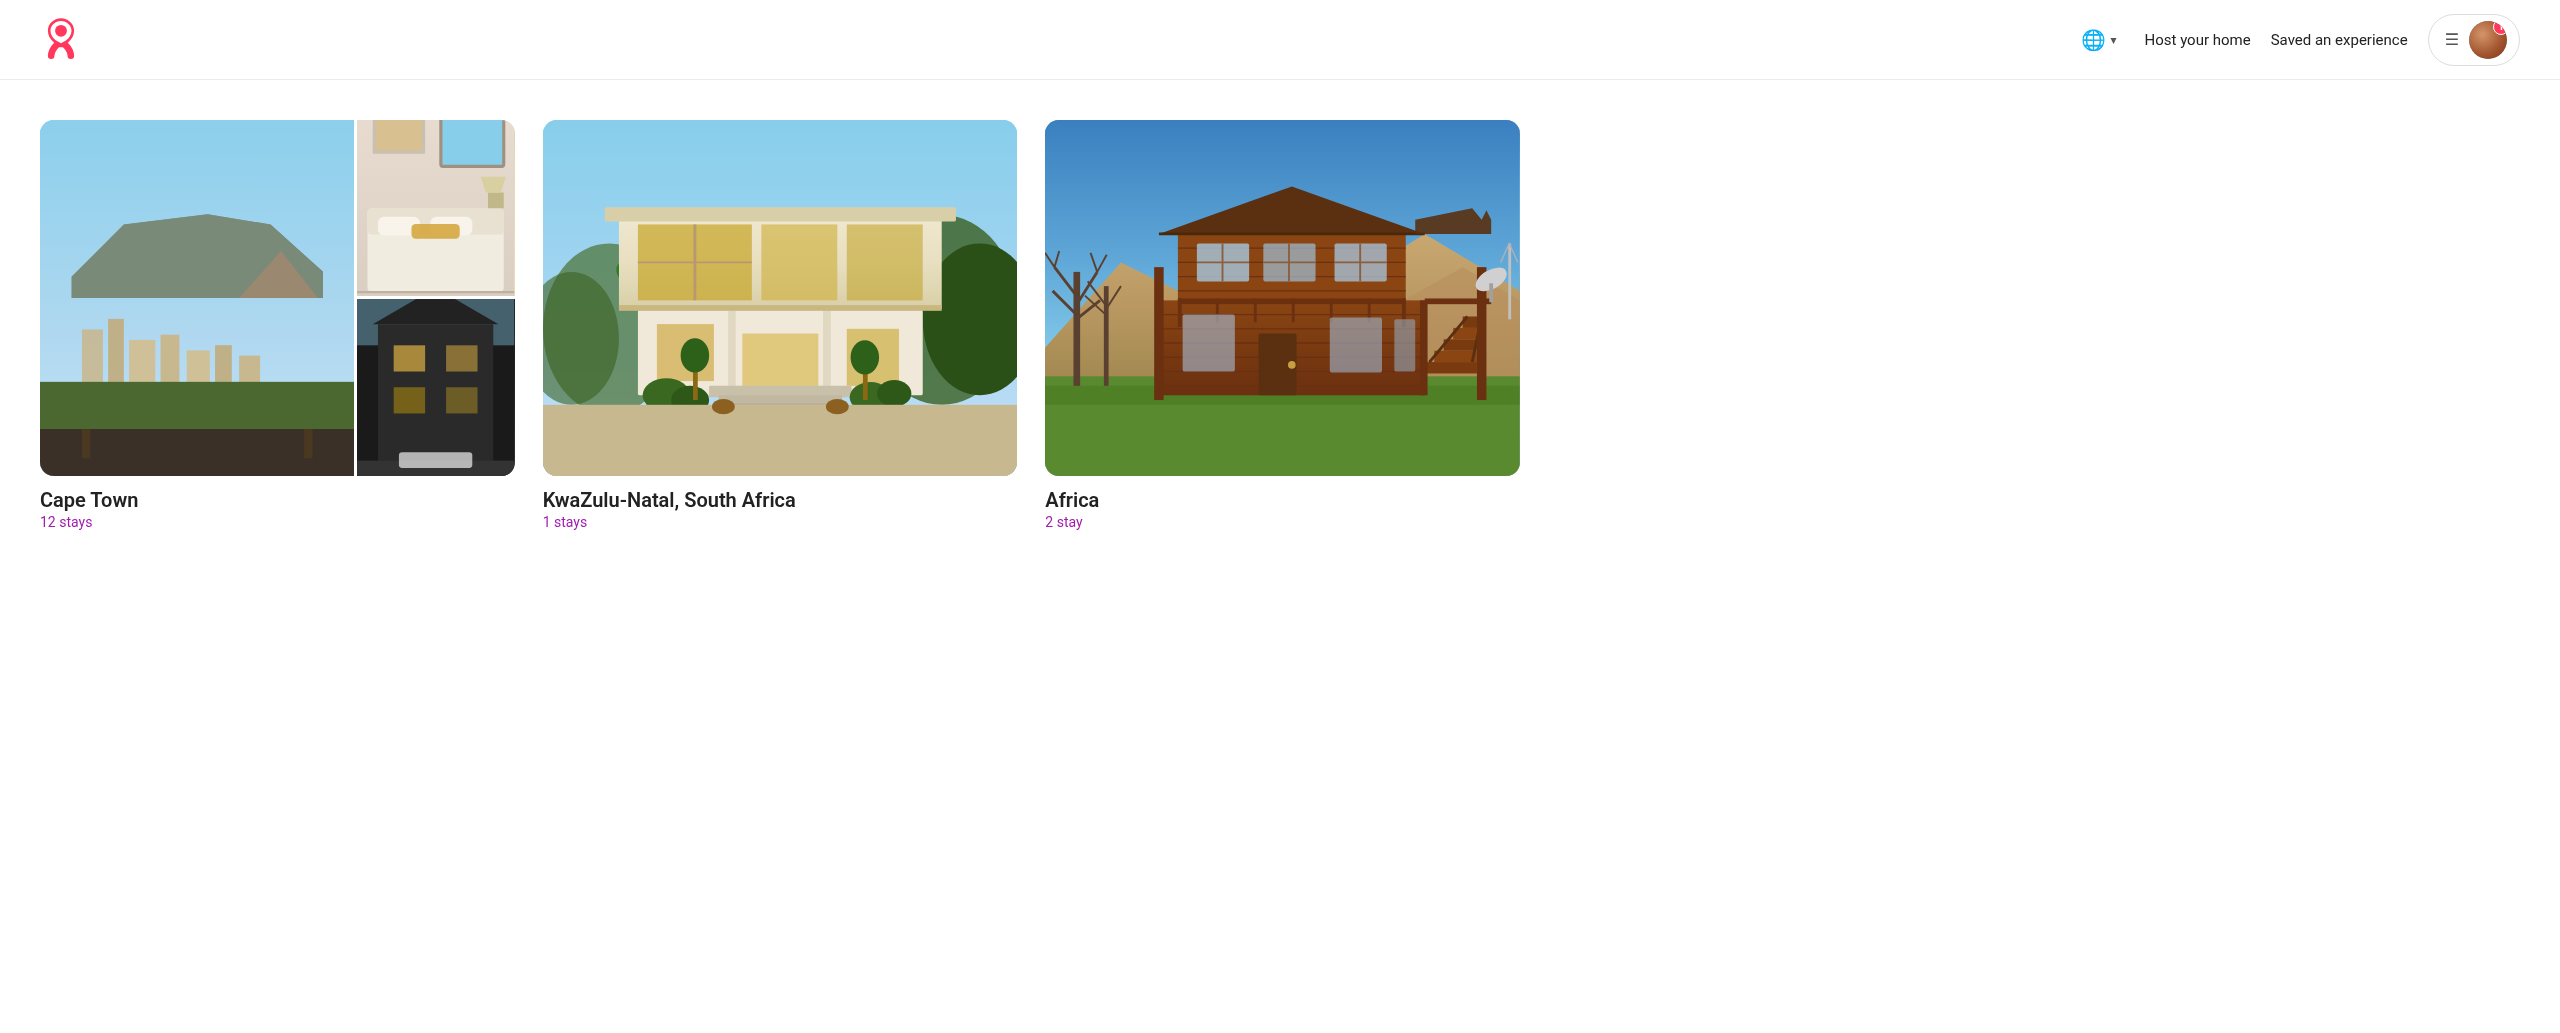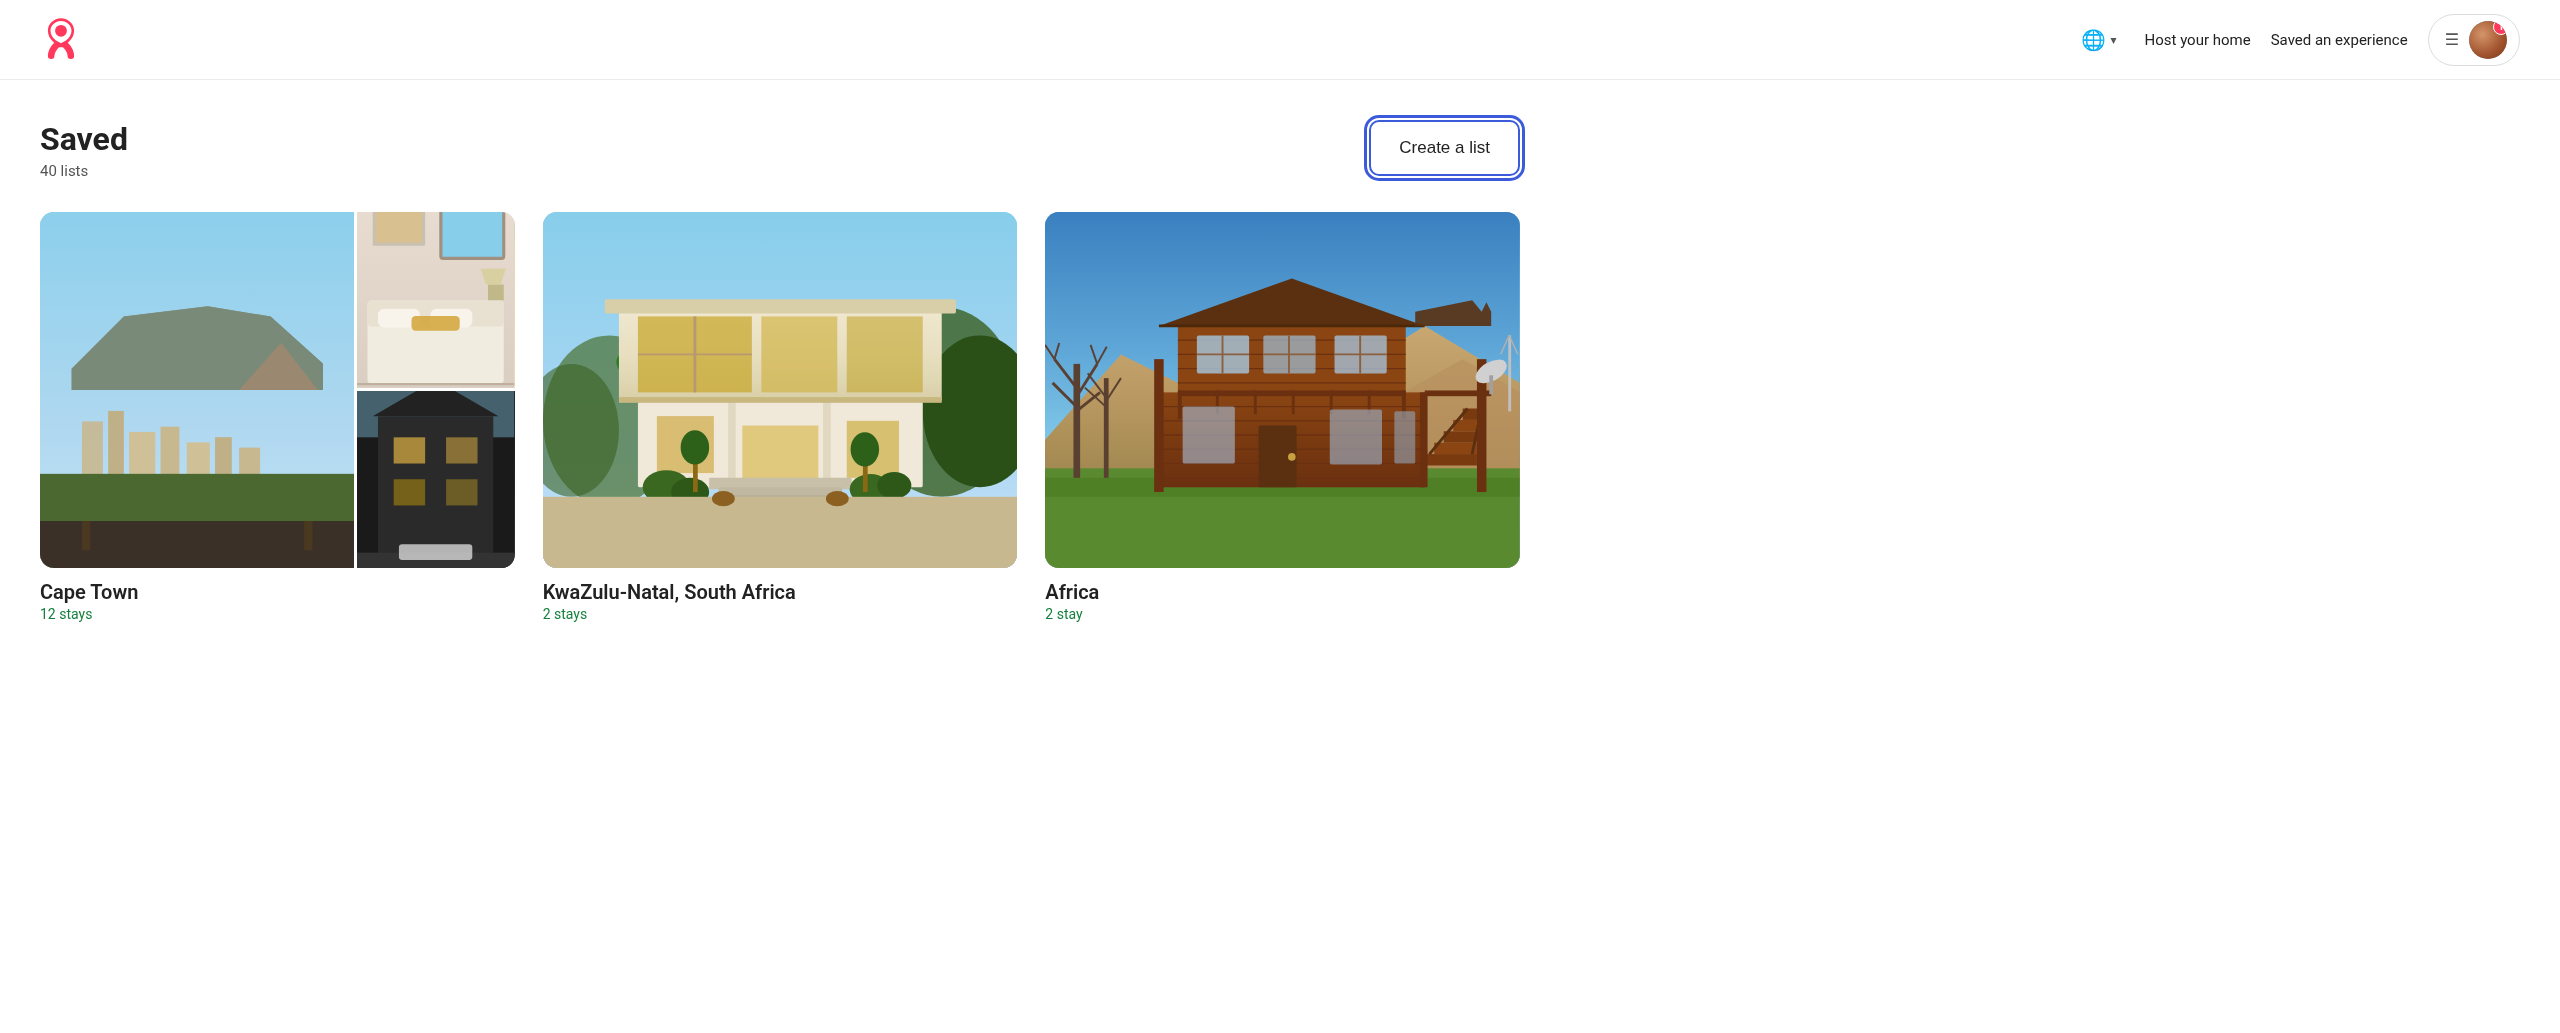--- a/index.html
+++ b/index.html
@@ -167,21 +167,21 @@
     
     .single-image-clarens {
       width: 100%;
       height: 100%;
       background: linear-gradient(180deg, #4a8ec0 0%, #87CEEB 20%, #a0c8e0 40%, #8B6914 55%, #6b4a10 70%, #4a7a20 85%, #2d5a10 100%);
       position: relative;
       overflow: hidden;
     }
 
     .listing-title { font-size: 20px; font-weight: 600; margin-bottom: 2px; }
-    .listing-subtitle { font-size: 14px; color: #15803d; }
+    .listing-subtitle { font-size: 14px; color: #a21caf; }
 
     
     .scene-svg {
       position: absolute;
       top: 0; left: 0;
       width: 100%; height: 100%;
     }
   </style>
 </head>
 <body>
@@ -209,27 +209,20 @@
       <div class="avatar">
         <div class="avatar-img" style="background: radial-gradient(circle at 35% 35%, #d4956a, #a0522d 60%, #7a3a1a);">
         </div>
         <div class="notification-badge">1</div>
       </div>
     </div>
   </div>
 </header>
 
 <main class="main">
-  <div class="page-header">
-    <div class="page-title-area">
-      <h1 class="page-title">Saved</h1>
-      <p class="page-subtitle">40 lists</p>
-    </div>
-    <button class="create-list-btn">Create a list</button>
-  </div>
 
   <div class="listings-grid">
 
     <div class="listing-card">
       <div class="listing-images">
         <div class="collage-grid">
 
           <div class="collage-main">
             <svg class="scene-svg" viewBox="0 0 300 400" preserveAspectRatio="xMidYMid slice" xmlns="http://www.w3.org/2000/svg">
 
@@ -398,21 +391,21 @@
             <rect x="0" y="300" width="500" height="75" fill="#c8b890"></rect>
 
             <rect x="80" y="195" width="340" height="6" fill="#c8b880"></rect>
 
             <ellipse cx="310" cy="302" rx="12" ry="8" fill="#8B6020"></ellipse>
             <ellipse cx="190" cy="302" rx="12" ry="8" fill="#8B6020"></ellipse>
           </svg>
         </div>
       </div>
       <div class="listing-title">KwaZulu-Natal, South Africa</div>
-      <div class="listing-subtitle">2 stays</div>
+      <div class="listing-subtitle">1 stays</div>
     </div>
 
     <div class="listing-card">
       <div class="listing-images">
         <div class="single-image-clarens">
           <svg class="scene-svg" viewBox="0 0 500 375" preserveAspectRatio="xMidYMid slice" xmlns="http://www.w3.org/2000/svg">
             <defs>
               <linearGradient id="sky3" x1="0" y1="0" x2="0" y2="1">
                 <stop offset="0%" stop-color="#3a80c0"></stop>
                 <stop offset="40%" stop-color="#60a8d8"></stop>

